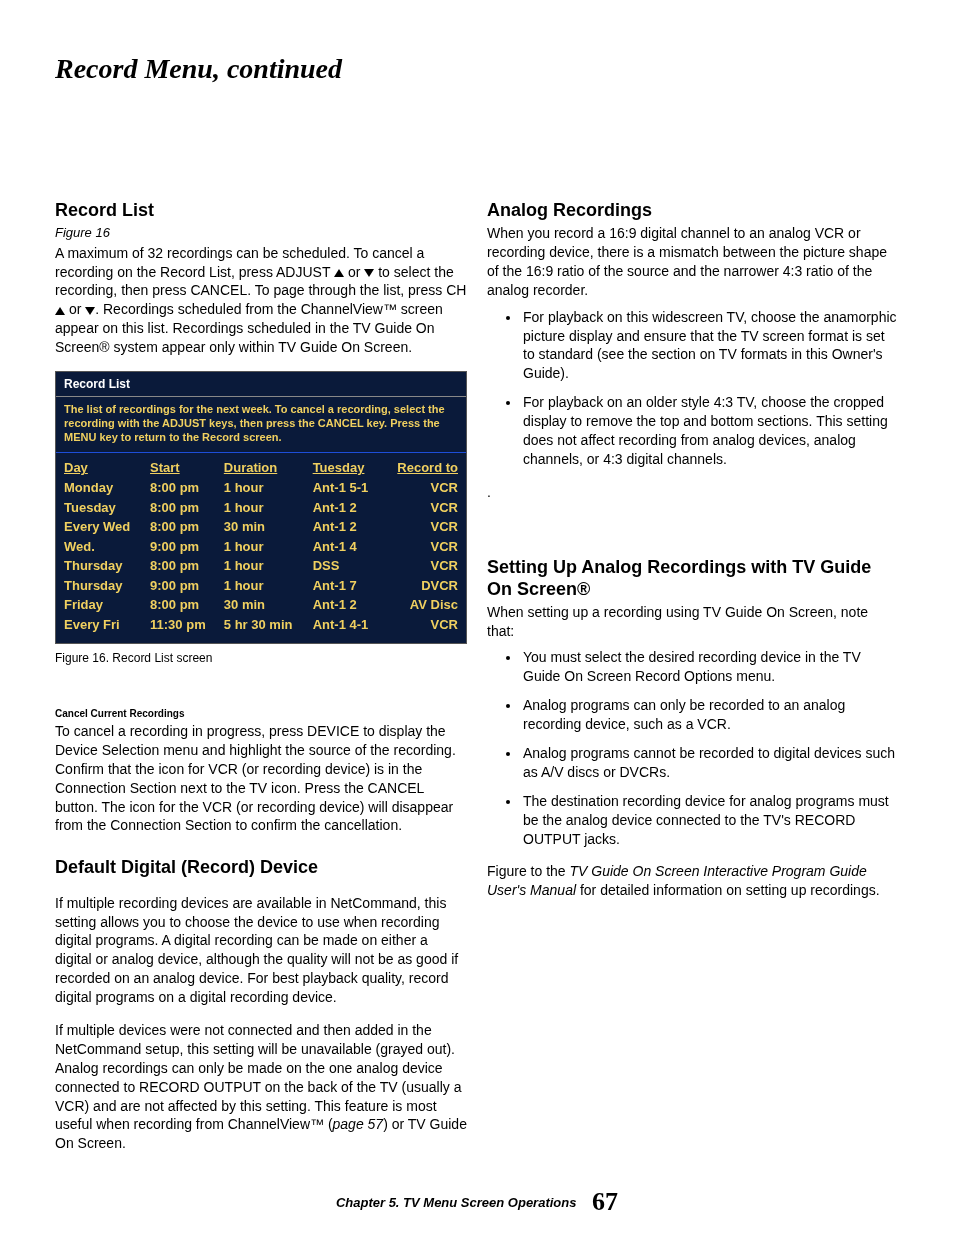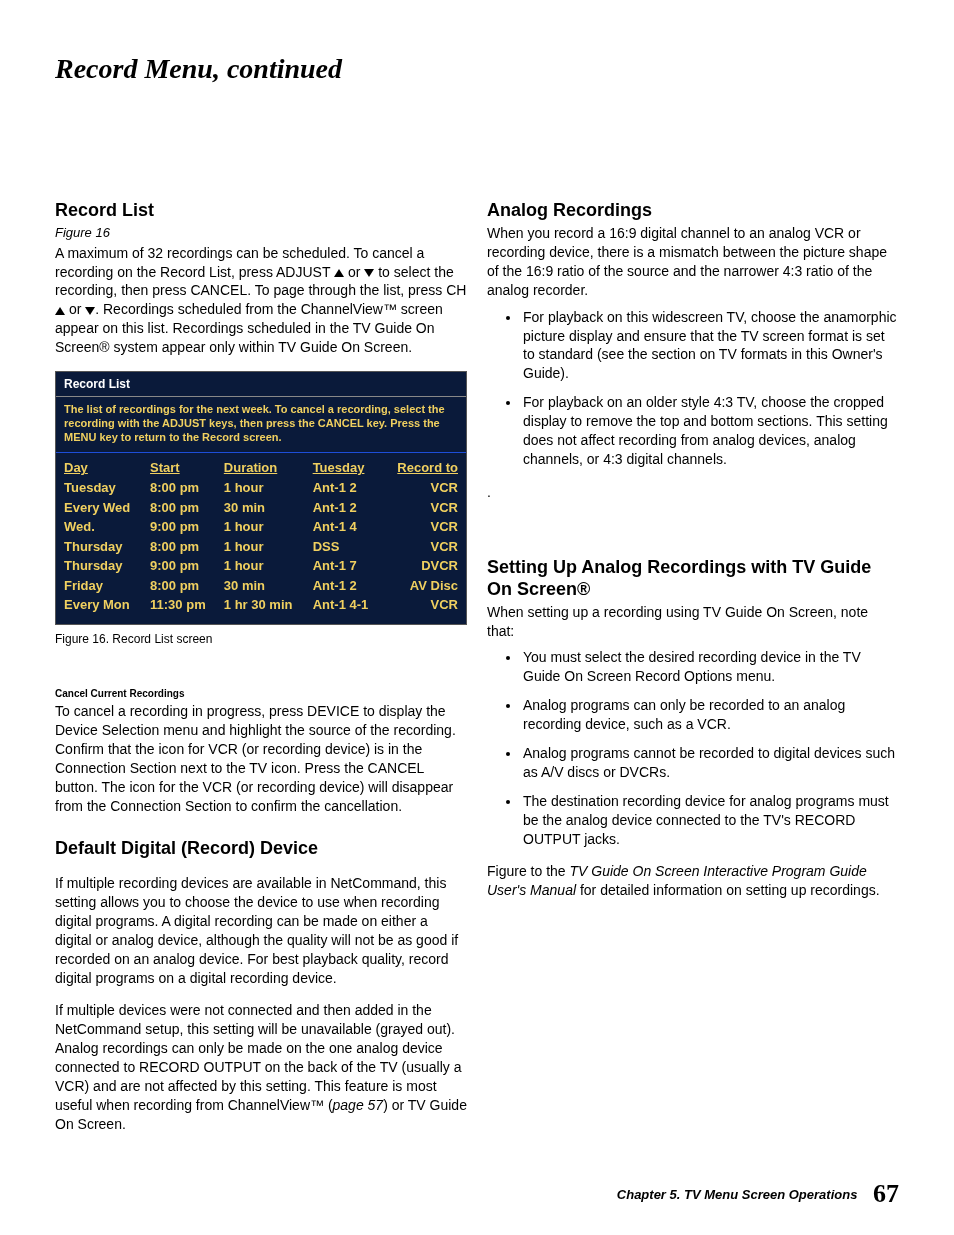--- a/index.html
+++ b/index.html
@@ -110,24 +110,24 @@
     list-style: disc;
     padding-left: 34px;
     margin-bottom: 14px;
   }
   ul.bullets li {
     margin-bottom: 10px;
     padding-left: 2px;
   }
   .footer {
     position: absolute;
-    bottom: 24px;
+    bottom: 16px;
     right: 55px;
     left: 55px;
-    text-align: right;
+    text-align: center;
     font-size: 13px;
   }
   .footer .chapter { font-style: italic; font-weight: bold; }
   .footer .pagenum {
     font-family: Georgia, 'Times New Roman', serif;
     font-size: 26px;
     font-weight: bold;
     margin-left: 12px;
     vertical-align: -3px;
   }
@@ -157,20 +157,27 @@
               <tr>
             <th>Day</th>
             <th>Start</th>
             <th>Duration</th>
             <th>Tuesday</th>
             <th>Record  to</th>
           </tr>
             </thead>
           <tbody id="rl-rows">
               <tr>
+                <td>Monday</td>
+                <td>8:00 pm</td>
+                <td>1 hour</td>
+                <td>Ant-1  5-1</td>
+                <td>VCR</td>
+              </tr>
+              <tr>
                 <td>Tuesday</td>
                 <td>8:00 pm</td>
                 <td>1 hour</td>
                 <td>Ant-1  2</td>
                 <td>VCR</td>
               </tr>
               <tr>
                 <td>Every Wed</td>
                 <td>8:00 pm</td>
                 <td>30 min</td>
@@ -199,23 +206,23 @@
                 <td>DVCR</td>
               </tr>
               <tr>
                 <td>Friday</td>
                 <td>8:00 pm</td>
                 <td>30 min</td>
                 <td>Ant-1  2</td>
                 <td>AV Disc</td>
               </tr>
               <tr>
-                <td>Every Mon</td>
+                <td>Every Fri</td>
                 <td>11:30 pm</td>
-                <td>1 hr 30 min</td>
+                <td>5 hr 30 min</td>
                 <td>Ant-1  4-1</td>
                 <td>VCR</td>
               </tr>
             </tbody>
         </table>
       </div>
     </div>
     <div class="caption">Figure 16.  Record List screen</div>
 
     <div class="sub-heading">Cancel Current Recordings</div>

